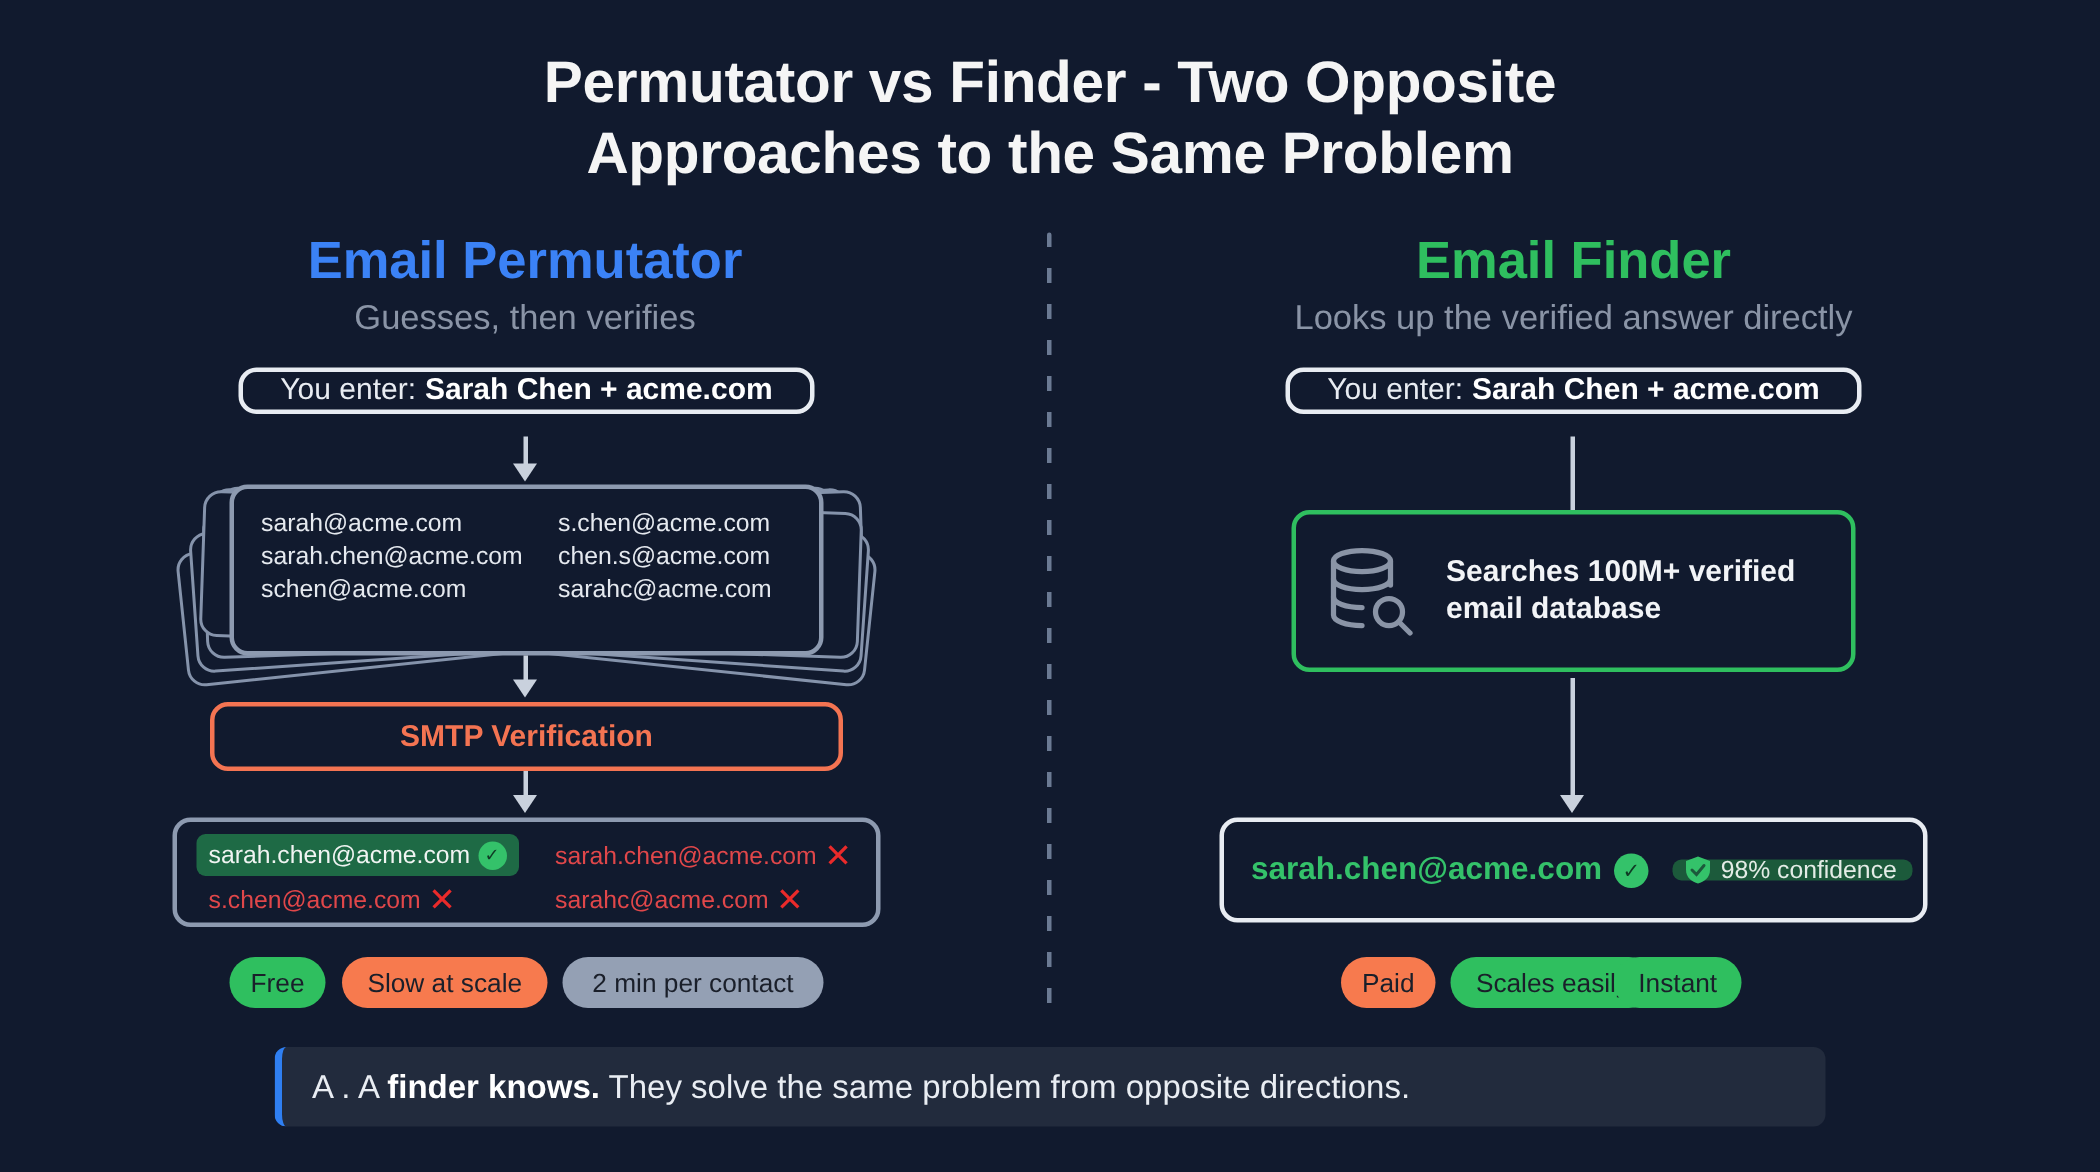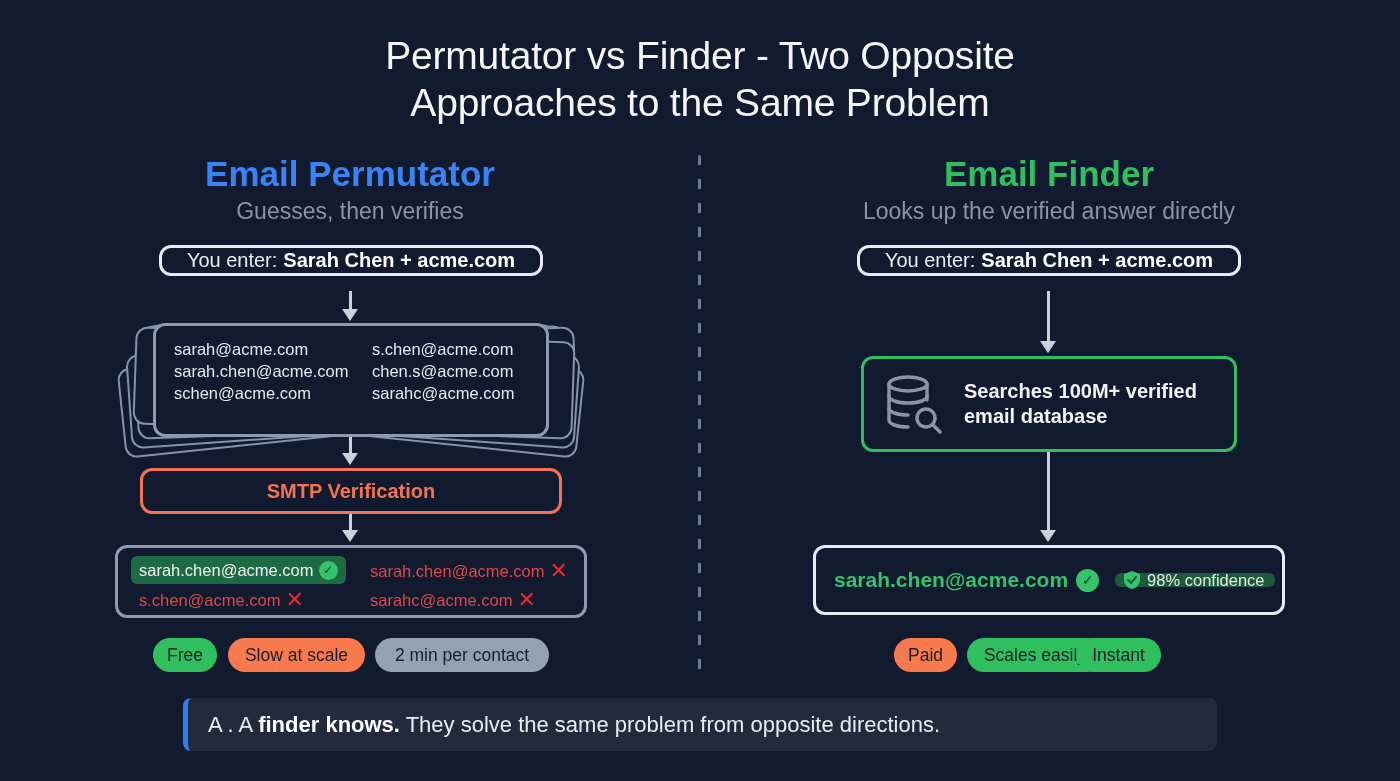--- a/index.html
+++ b/index.html
@@ -5,21 +5,21 @@
   * { box-sizing: border-box; margin: 0; padding: 0; }
   html, body { width: 1400px; height: 781px; overflow: hidden; }
   body {
     background: #111a2e;
     font-family: "Liberation Sans", "DejaVu Sans", sans-serif;
     color: #ffffff;
     position: relative;
   }
   .title {
     position: absolute; left: 0; top: 32px; width: 1400px;
-    text-align: center; font-size: 39px; font-weight: 400; line-height: 47px;
+    text-align: center; font-size: 39px; font-weight: 700; line-height: 47px;
     color: #f5f5f5; letter-spacing: -0.2px;
   }
   .divider {
     position: absolute; left: 698px; top: 155px; width: 3px; height: 520px;
     background: repeating-linear-gradient(to bottom, #6b7a93 0 10px, transparent 10px 24px);
     border-radius: 2px;
   }
   .col-title {
     position: absolute; text-align: center; font-weight: 700; font-size: 35px;
   }
@@ -165,21 +165,21 @@
   <div class="col-sub" style="left:799px; top:198px; width:500px;">Looks up the verified answer directly</div>
 
   <div class="box enter-box" style="left:857px; top:245px; width:384px;">
     <span>You enter:</span>
     <b>Sarah Chen + acme.com</b>
   </div>
 
   <div class="arrow-line" style="left:1047px; top:291px; height:52px;"></div>
   <div class="arrow-head" style="left:1040px; top:341px;"></div>
 
-  <div class="box db-box" style="left:861px; top:356px; width:376px; height:96px;">
+  <div class="box db-box" style="left:861px; top:340px; width:376px; height:108px;">
     <svg width="58" height="60" viewBox="0 0 58 60">
       <g fill="none" stroke="#8a94a6" stroke-width="3.5" stroke-linecap="round">
         <ellipse cx="22" cy="10" rx="19" ry="7"></ellipse>
         <path d="M3 10 V46 C3 50 11 53 22 53"></path>
         <path d="M41 10 V26"></path>
         <path d="M3 22 C3 26 11 29 22 29 C33 29 41 26 41 22"></path>
         <path d="M3 34 C3 38 11 41 22 41"></path>
         <circle cx="40" cy="44" r="9"></circle>
         <path d="M47 51 L54 58"></path>
       </g>

